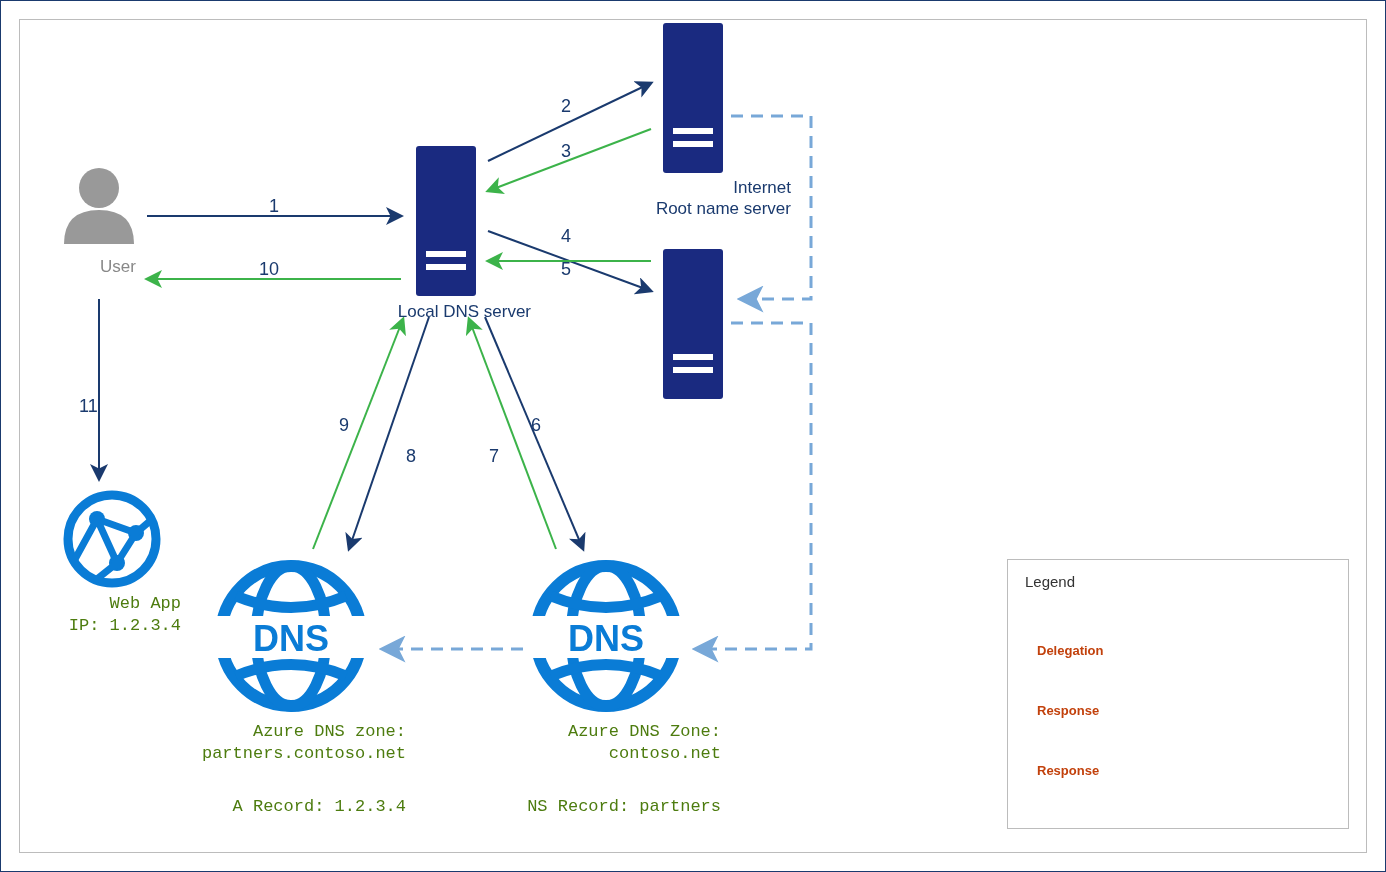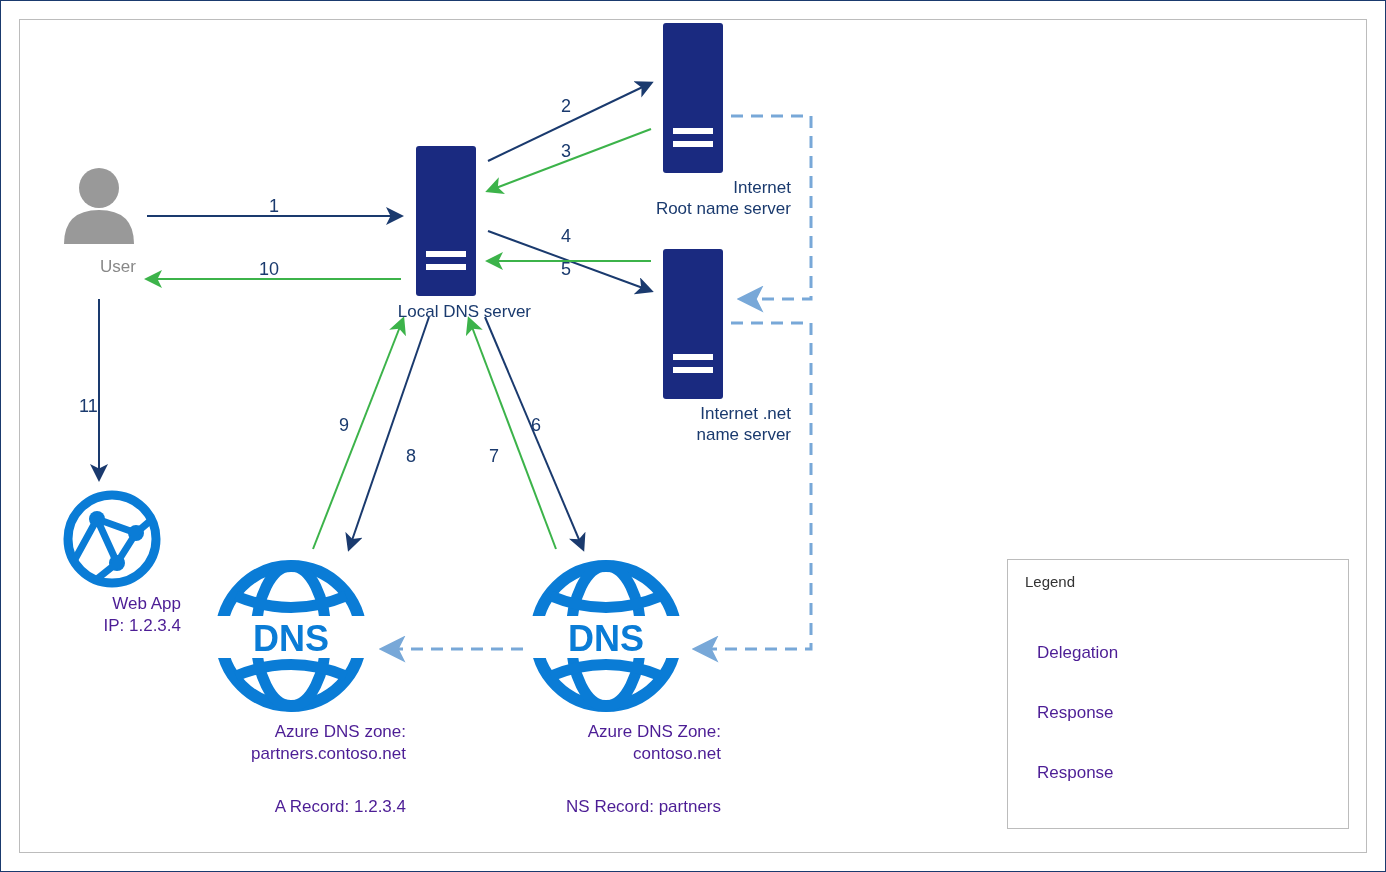--- a/index.html
+++ b/index.html
@@ -1,25 +1,25 @@
 <!DOCTYPE html>
 <html><head>
 <meta charset="utf-8">
 <style>
   html,body{margin:0;padding:0;background:#fff;font-family:"Segoe UI",Arial,sans-serif;}
   .frame{position:relative;width:1386px;height:872px;box-sizing:border-box;border:1px solid #1a3a6e;}
   .inner{position:absolute;left:18px;top:18px;right:18px;bottom:18px;border:1px solid #bcbcbc;}
   svg{position:absolute;left:0;top:0;}
   .label{position:absolute;font-size:17px;color:#1a3a6e;text-align:right;line-height:1.25;}
   .label.gray{color:#888;}
-  .label.blue{color:#4c1d95;}
+  .label.blue{color:#4d7c0f;font-family:Liberation Mono, monospace;}
   .num{position:absolute;font-size:18px;color:#1a3a6e;}
   .legend-box{position:absolute;border:1px solid #bcbcbc;background:#fff;}
   .legend-title{position:absolute;font-size:15px;color:#333;text-align:right;}
-  .legend-item{position:absolute;font-size:17px;color:#4c1d95;}
+  .legend-item{position:absolute;font-size:13px;color:#c2410c;font-weight:bold;}
   .dns-text{font:bold 36px "Segoe UI",Arial,sans-serif;fill:#0a7cd6;}
 </style>
 </head>
 <body>
 
 <div class="frame">
   <div class="inner"></div>
 
   <svg width="1386" height="872">
     <defs>
@@ -90,22 +90,20 @@
 
     <line x1="1202" y1="652" x2="1300" y2="652" stroke="#78a8d8" stroke-width="3" stroke-dasharray="14 10" marker-end="url(#arr-blue)"></line>
     <line x1="1202" y1="712" x2="1300" y2="712" stroke="#1a3a6e" stroke-width="2" marker-end="url(#arr-navy)"></line>
     <line x1="1300" y1="772" x2="1202" y2="772" stroke="#3cb34a" stroke-width="2" marker-end="url(#arr-green)"></line>
   </svg>
 
   <div class="label gray" style="left:65px;top:255px;width:70px">User</div>
   <div class="label" style="left:370px;top:300px;width:160px">Local DNS server</div>
   <div class="label" style="left:610px;top:176px;width:180px;white-space:pre-line">Internet
 Root name server</div>
-  <div class="label" style="left:610px;top:402px;width:180px;white-space:pre-line">Internet .net
-name server</div>
 
   <div class="label blue" style="left:40px;top:592px;width:140px">Web App</div>
   <div class="label blue" style="left:40px;top:614px;width:140px">IP: 1.2.3.4</div>
 
   <div class="label blue" style="left:175px;top:720px;width:230px">Azure DNS zone:</div>
   <div class="label blue" style="left:175px;top:742px;width:230px">partners.contoso.net</div>
   <div class="label blue" style="left:175px;top:795px;width:230px">A Record: 1.2.3.4</div>
 
   <div class="label blue" style="left:490px;top:720px;width:230px">Azure DNS Zone:</div>
   <div class="label blue" style="left:490px;top:742px;width:230px">contoso.net</div>

